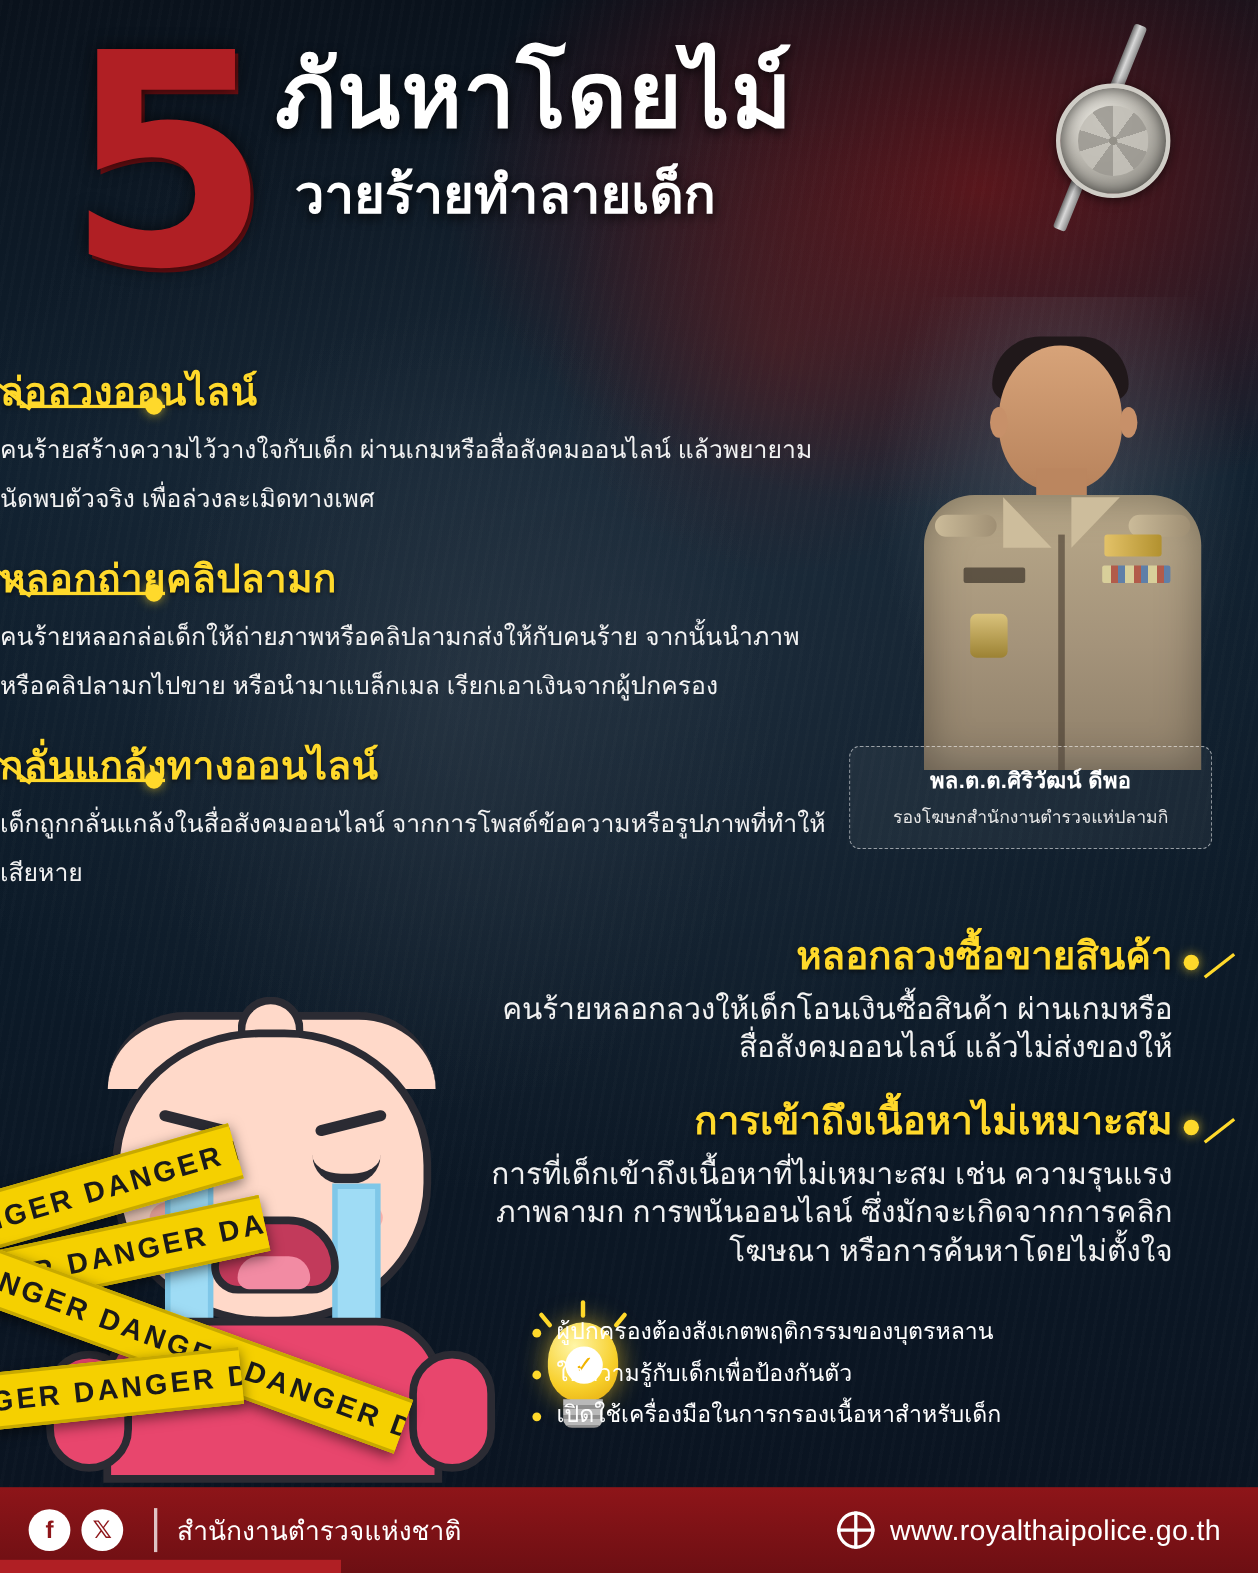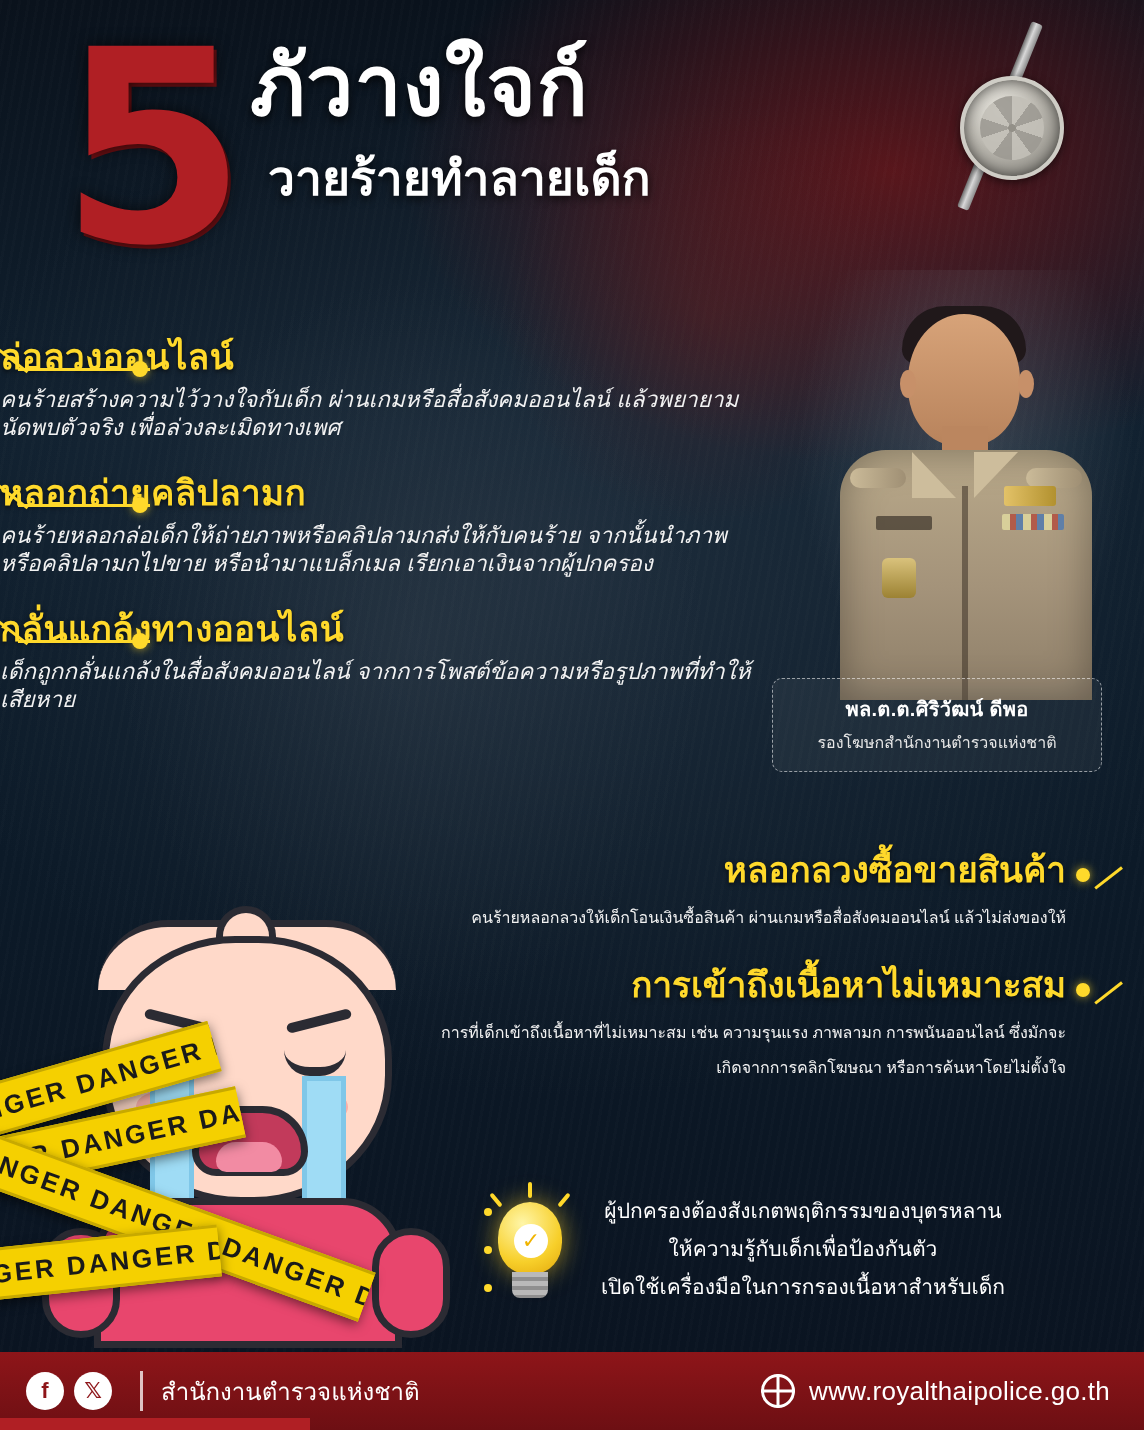--- a/index.html
+++ b/index.html
@@ -202,23 +202,22 @@
     font-size: 35px;
     line-height: 42px;
     color: #ffd92b;
     font-weight: 700;
     letter-spacing: .4px;
     text-shadow: 0 2px 5px rgba(0,0,0,0.6);
   }
   .item p {
     margin-top: 8px;
     font-size: 22.5px;
-    line-height: 28px;
+    line-height: 45px;
     color: #f2f2f2;
-    font-style: italic;
   }
   
   .elbow {
     position: absolute;
     left: 0; top: 14px;
     width: 150px; height: 22px;
   }
   .elbow .h { position:absolute; left:18px; top:18px; width:132px; height:3px; background:#ffd92b; }
   .elbow .dot {
     position:absolute; left:132px; top:11px; width:16px; height:16px;
@@ -233,35 +232,34 @@
   .item-r { position: relative; margin-bottom: 28px; padding-right: 54px; }
   .item-r h3 {
     font-size: 35px;
     line-height: 44px;
     color: #ffd92b;
     font-weight: 700;
     text-shadow: 0 2px 5px rgba(0,0,0,0.6);
   }
   .item-r p {
     margin-top: 8px;
-    font-size: 16px;
+    font-size: 27px;
     line-height: 35px;
     color: #f2f2f2;
   }
   .elbow-r { position:absolute; right:0; top:16px; width:48px; height:24px; }
   .elbow-r .dot { position:absolute; right:30px; top:4px; width:14px; height:14px; border-radius:50%; background:#ffd92b; box-shadow:0 0 10px rgba(255,217,43,.7); }
   .elbow-r .diag { position:absolute; right:-2px; top:2px; width:34px; height:3px; background:#ffd92b; transform: rotate(-38deg); transform-origin: right center; }
 
   
   .tips {
     position: absolute;
     left: 480px;
     top: 1192px;
     width: 620px;
-    text-align: center;
   }
   .tips ul { list-style: none; }
   .tips li {
     position: relative;
     font-size: 21px;
     line-height: 38px;
     color: #ffffff;
     padding-left: 26px;
   }
   .tips li::before {
@@ -420,21 +418,21 @@
   .footer-strip { position:absolute; left:0; bottom:0; width:310px; height:12px; background:#b01f24; }
 </style>
 </head>
 <body>
 
 <div id="poster">
 
   <div class="header">
     <div class="big-five">5</div>
     <div class="title-block">
-      <div class="title-line1">ภัวางใจก์</div>
+      <div class="title-line1">ภันหาโดยไม์</div>
       <div class="title-line2">วายร้ายทำลายเด็ก</div>
     </div>
     <div class="medal">
       <div class="blade"></div>
       <div class="disc"></div>
     </div>
   </div>
 
   <div class="officer">
     <div class="halo"></div>
@@ -450,21 +448,21 @@
     <div class="collar-r"></div>
     <div class="placket"></div>
     <div class="badge-gold"></div>
     <div class="ribbons"></div>
     <div class="nameplate-strip"></div>
     <div class="crest"></div>
   </div>
 
   <div class="caption">
     <div class="name">พล.ต.ต.ศิริวัฒน์ ดีพอ</div>
-    <div class="role">รองโฆษกสำนักงานตำรวจแห่งชาติ</div>
+    <div class="role">รองโฆษกสำนักงานตำรวจแห่ปลามกิ</div>
   </div>
 
   <div class="items-left">
 
     <div class="item">
       <div class="elbow">
         <div class="diag"></div>
         <div class="h"></div>
         <div class="dot"></div>
       </div>

